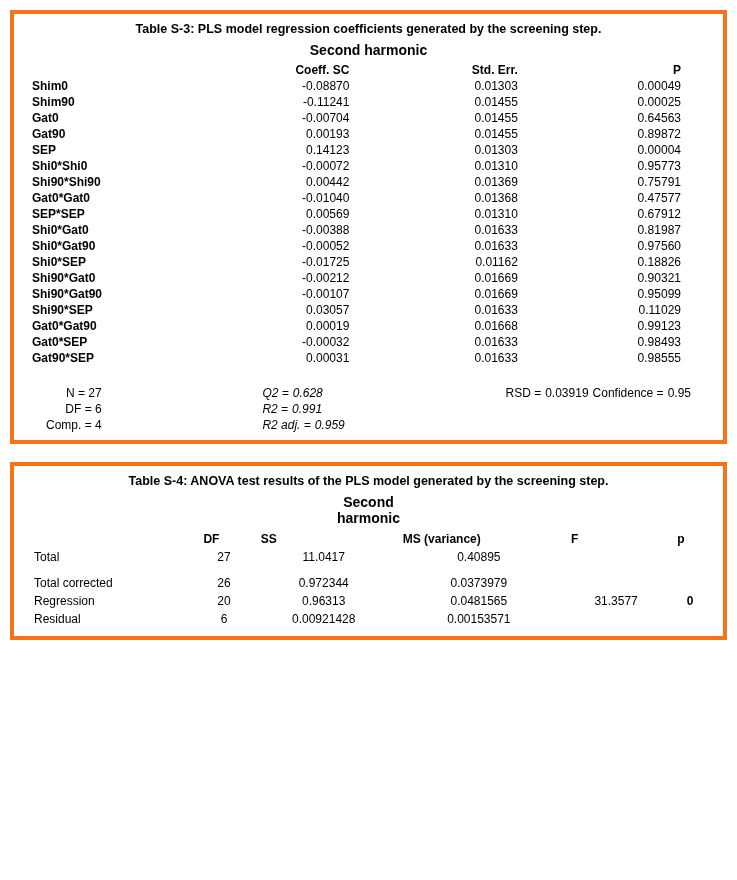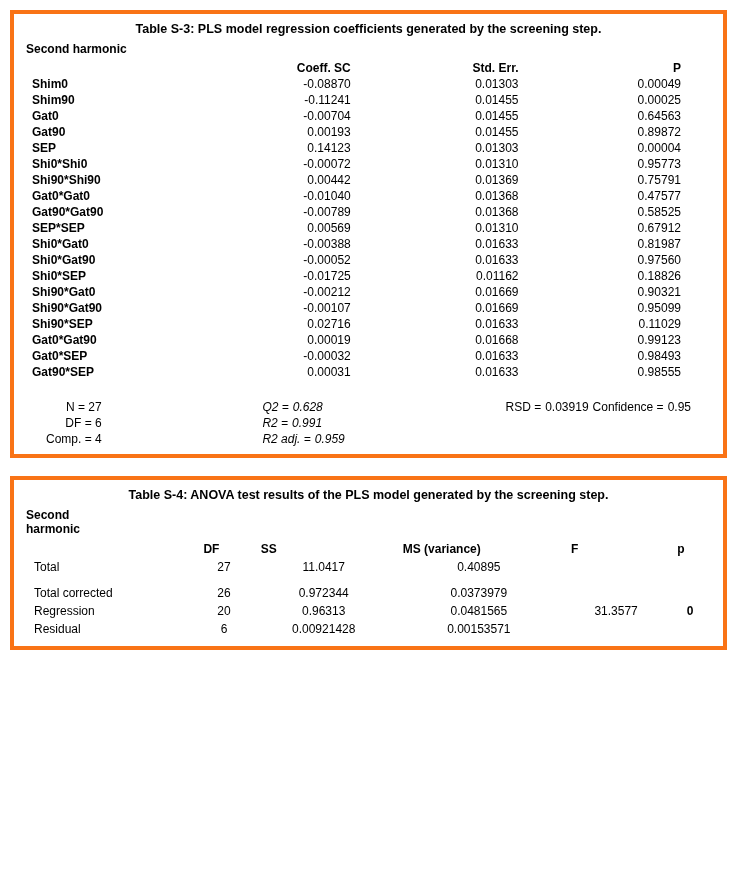--- a/index.html
+++ b/index.html
@@ -21,21 +21,22 @@
     .table-title {
       text-align: center;
       font-weight: bold;
       font-size: 12.5px;
       margin-bottom: 6px;
     }
 
     .section-label {
       font-weight: bold;
       margin-bottom: 4px;
-      font-size: 12px;
+      font-size: 14px;
+      text-align: center;
     }
 
     .data-table {
       width: 100%;
       border-collapse: collapse;
       font-size: 12px;
     }
 
     .data-table th {
       text-align: left;
@@ -191,26 +192,20 @@
           <td>0.01369</td>
           <td>0.75791</td>
         </tr>
         <tr>
           <td>Gat0*Gat0</td>
           <td>-0.01040</td>
           <td>0.01368</td>
           <td>0.47577</td>
         </tr>
         <tr>
-          <td>Gat90*Gat90</td>
-          <td>-0.00789</td>
-          <td>0.01368</td>
-          <td>0.58525</td>
-        </tr>
-        <tr>
           <td>SEP*SEP</td>
           <td>0.00569</td>
           <td>0.01310</td>
           <td>0.67912</td>
         </tr>
         <tr>
           <td>Shi0*Gat0</td>
           <td>-0.00388</td>
           <td>0.01633</td>
           <td>0.81987</td>
@@ -234,21 +229,21 @@
           <td>0.90321</td>
         </tr>
         <tr>
           <td>Shi90*Gat90</td>
           <td>-0.00107</td>
           <td>0.01669</td>
           <td>0.95099</td>
         </tr>
         <tr>
           <td>Shi90*SEP</td>
-          <td>0.02716</td>
+          <td>0.03057</td>
           <td>0.01633</td>
           <td>0.11029</td>
         </tr>
         <tr>
           <td>Gat0*Gat90</td>
           <td>0.00019</td>
           <td>0.01668</td>
           <td>0.99123</td>
         </tr>
         <tr>

